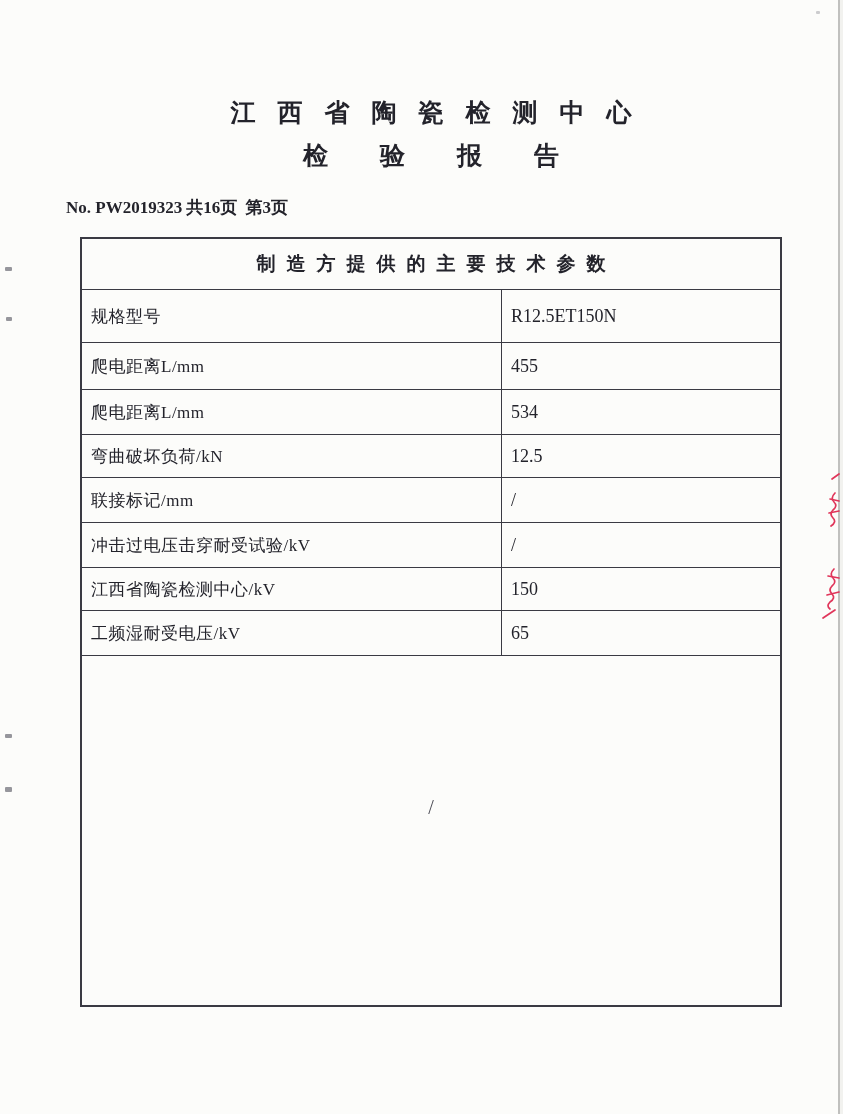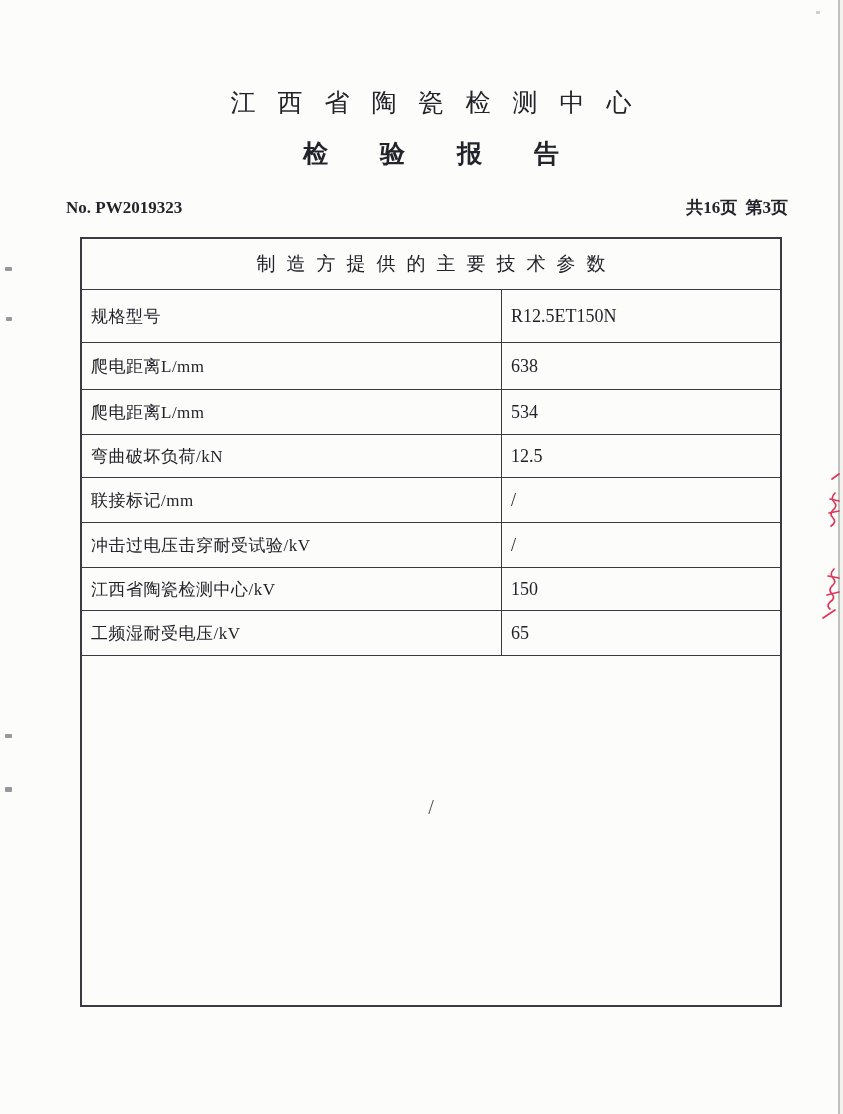--- a/index.html
+++ b/index.html
@@ -6,33 +6,33 @@
   html,body { background:#f2f2f0; }
   .page {
     position:relative; width:843px; height:1114px;
     background:var(--paper,#fcfcfa); overflow:hidden;
     font-family:"Liberation Serif","DejaVu Serif",serif;
     color:var(--ink,#23232b);
   }
   
   .title-block { position:absolute; top:80px; left:80px; width:702px; text-align:center; }
   .title-line1 { font-size:28px; font-weight:bold; letter-spacing:1px; line-height:36px; }
-  .title-line2 { font-size:25px; font-weight:normal; letter-spacing:22px; padding-left:22px; line-height:33px; margin-top:6px; }
-  .title-line3 { font-size:25px; font-weight:bold; letter-spacing:52px; padding-left:52px; line-height:33px; margin-top:18px; }
+  .title-line2 { font-size:25px; font-weight:bold; letter-spacing:22px; padding-left:22px; line-height:33px; margin-top:16px; }
+  .title-line3 { font-size:25px; font-weight:bold; letter-spacing:52px; padding-left:52px; line-height:33px; margin-top:10px; }
   
   .meta-row { position:absolute; top:196px; left:66px; width:722px;
-    display:flex; justify-content:space-between; align-items:baseline;
+    display:flex; justify-content:flex-start; align-items:baseline;
     font-size:17px; font-weight:bold; }
   .page-info span { margin-left:4px; }
   
   .param-table { position:absolute; left:80px; top:237px; width:702px; height:770px;
     border:2px solid var(--border,#3a3a43); background:transparent; }
   .table-header { height:51px; border-bottom:1px solid var(--border,#3a3a43);
     display:flex; align-items:center; justify-content:center;
-    font-size:19px; font-weight:normal; letter-spacing:11px; padding-left:11px; }
+    font-size:19px; font-weight:bold; letter-spacing:11px; padding-left:11px; }
   .p-row { display:flex; border-bottom:1px solid var(--border,#3a3a43); }
   .p-rows .p-row:nth-child(1){height:53px}
   .p-rows .p-row:nth-child(2){height:47px}
   .p-rows .p-row:nth-child(3){height:45px}
   .p-rows .p-row:nth-child(4){height:43px}
   .p-rows .p-row:nth-child(5){height:45px}
   .p-rows .p-row:nth-child(6){height:45px}
   .p-rows .p-row:nth-child(7){height:43px}
   .p-rows .p-row:nth-child(8){height:45px}
   .p-rows .p-row:nth-child(9){height:47px}
@@ -74,21 +74,21 @@
     <div class="table-header">制造方提供的主要技术参数</div>
     <div class="p-rows">
     <div class="p-row">
       <div class="cell-label">规格型号</div>
       <div class="cell-value">R12.5ET150N</div>
     </div>
 
 
     <div class="p-row">
       <div class="cell-label">爬电距离L/mm</div>
-      <div class="cell-value">638</div>
+      <div class="cell-value">455</div>
     </div>
 
     <div class="p-row">
       <div class="cell-label">爬电距离L/mm</div>
       <div class="cell-value">534</div>
     </div>
 
     <div class="p-row">
       <div class="cell-label">弯曲破坏负荷/kN</div>
       <div class="cell-value">12.5</div>

